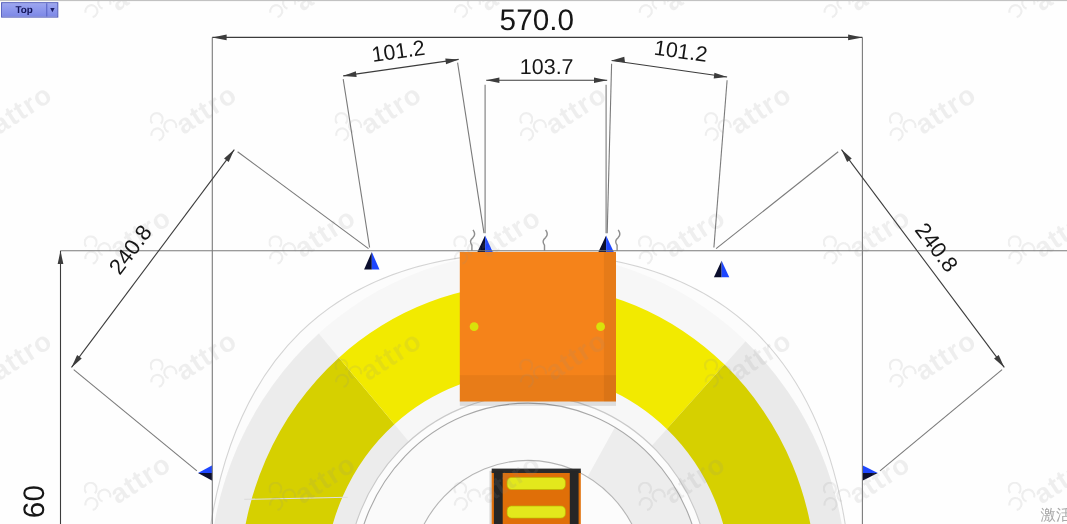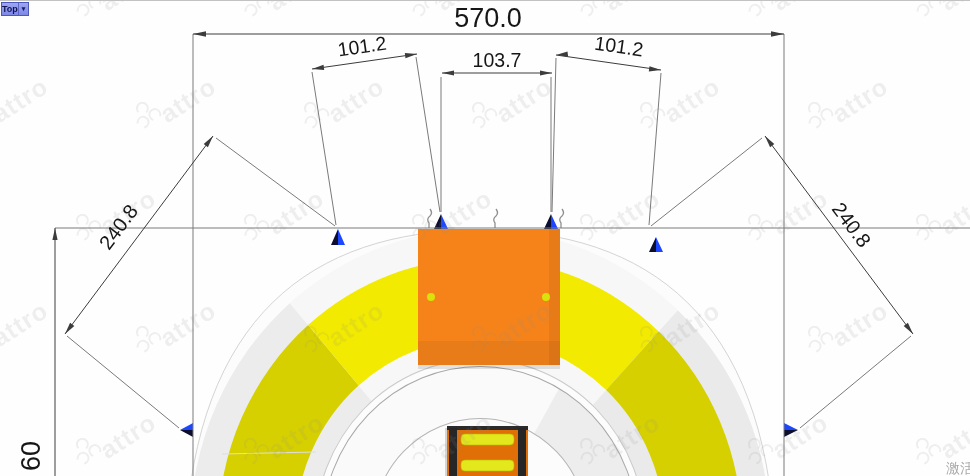--- a/index.html
+++ b/index.html
@@ -10,21 +10,21 @@
   }
   .layer{position:absolute;left:0;top:0;width:970px;height:476px;}
   
   .view-btn{
     position:absolute; left:1px; top:1px; height:14px; z-index:50;
     display:flex; align-items:center;
     background:linear-gradient(#9ca6f1,#7d88e6);
     border:1px solid #4d58bb; box-sizing:border-box;
     font-size:9px; font-weight:bold; color:#121457; cursor:pointer;
   }
-  .view-btn .lbl{padding:0 0;}
+  .view-btn .lbl{padding:0 12px;}
   .view-btn .sep{width:1px;height:100%;background:#5a65c6;}
   .view-btn .dd{padding:0 3px;font-size:7px;color:#1a1c66;}
   
   .wm{
     position:absolute; transform:rotate(-33deg); opacity:.13; color:#8d8d8d;
     font-weight:bold; font-size:25px; letter-spacing:1px; white-space:nowrap;
     padding-left:27px; line-height:25px;
   }
   .wm b{font-weight:bold;}
   .wc{position:absolute; width:9px; height:9px; border:2.6px solid currentColor;

